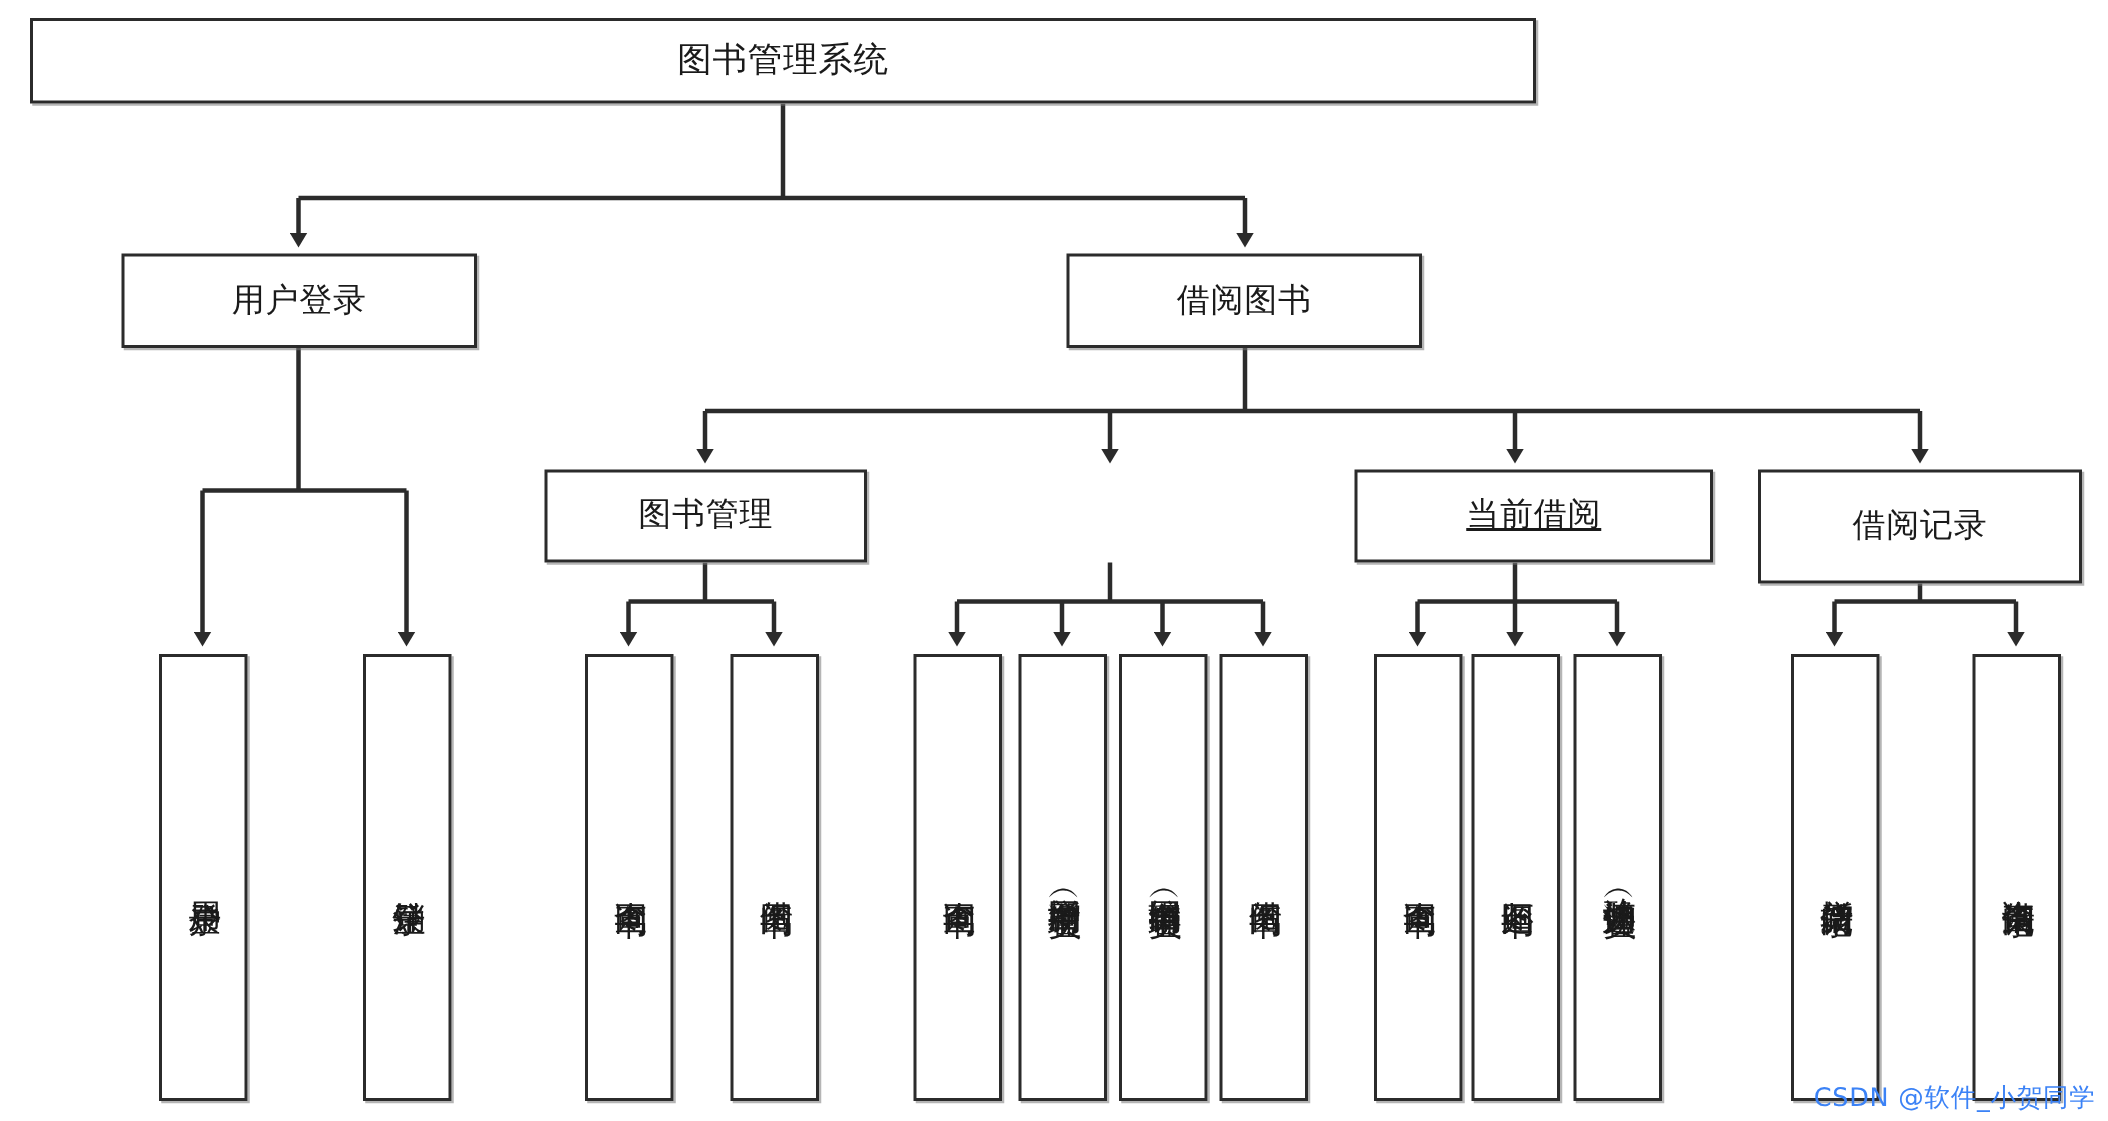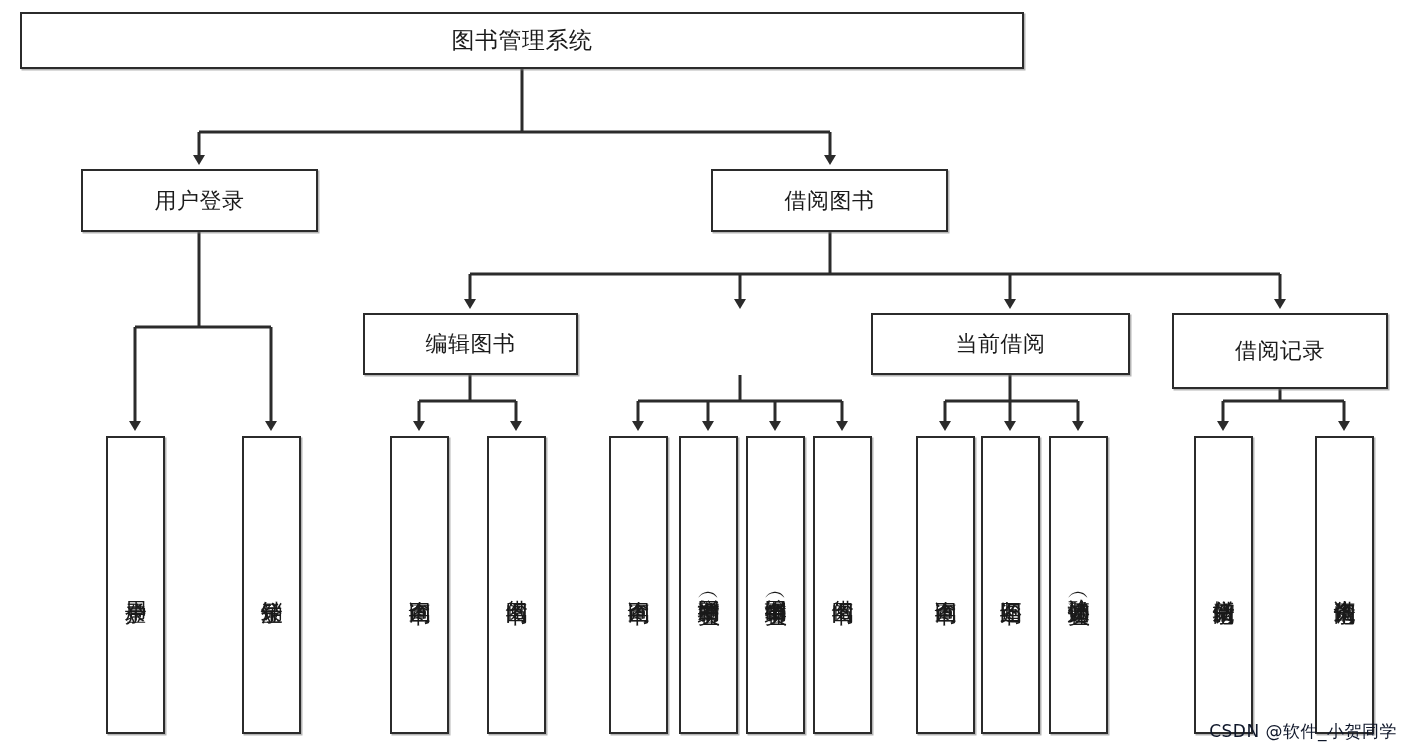--- a/index.html
+++ b/index.html
@@ -59,21 +59,21 @@
     line-height: 1.02;
     letter-spacing: 1px;
     white-space: nowrap;
     max-height: 282px;
   }
   .watermark {
     position: absolute;
     right: 8px;
     bottom: 4px;
     font-size: 17px;
-    color: #0f172a;
+    color: #3b82f6;
     letter-spacing: 0.5px;
     white-space: nowrap;
     pointer-events: none;
   }
 </style>
 </head>
 <body>
 
 <div id="canvas">
 
@@ -132,23 +132,23 @@
   </div>
 
   <div class="node h-node" style="left:81px; top:169px; width:237px; height:63px;">
     <span class="lbl">用户登录</span>
   </div>
   <div class="node h-node" style="left:711px; top:169px; width:237px; height:63px;">
     <span class="lbl">借阅图书</span>
   </div>
 
   <div class="node h-node" style="left:363px; top:313px; width:215px; height:62px;">
-    <span class="lbl">编辑图书</span>
+    <span class="lbl">图书管理</span>
   </div>
-  <div class="node h-node" style="left:871px; top:313px; width:259px; height:62px;">
+  <div class="node h-node" style="left:903px; top:313px; width:239px; height:62px;text-decoration:underline;">
     <span class="lbl">当前借阅</span>
   </div>
   <div class="node h-node" style="left:1172px; top:313px; width:216px; height:76px;">
     <span class="lbl">借阅记录</span>
   </div>
 
   <div class="node v-node" style="left:106px; top:436px; width:59px; height:298px;">
     <span class="lbl">用户登录</span>
   </div>
   <div class="node v-node" style="left:242px; top:436px; width:59px; height:298px;">

